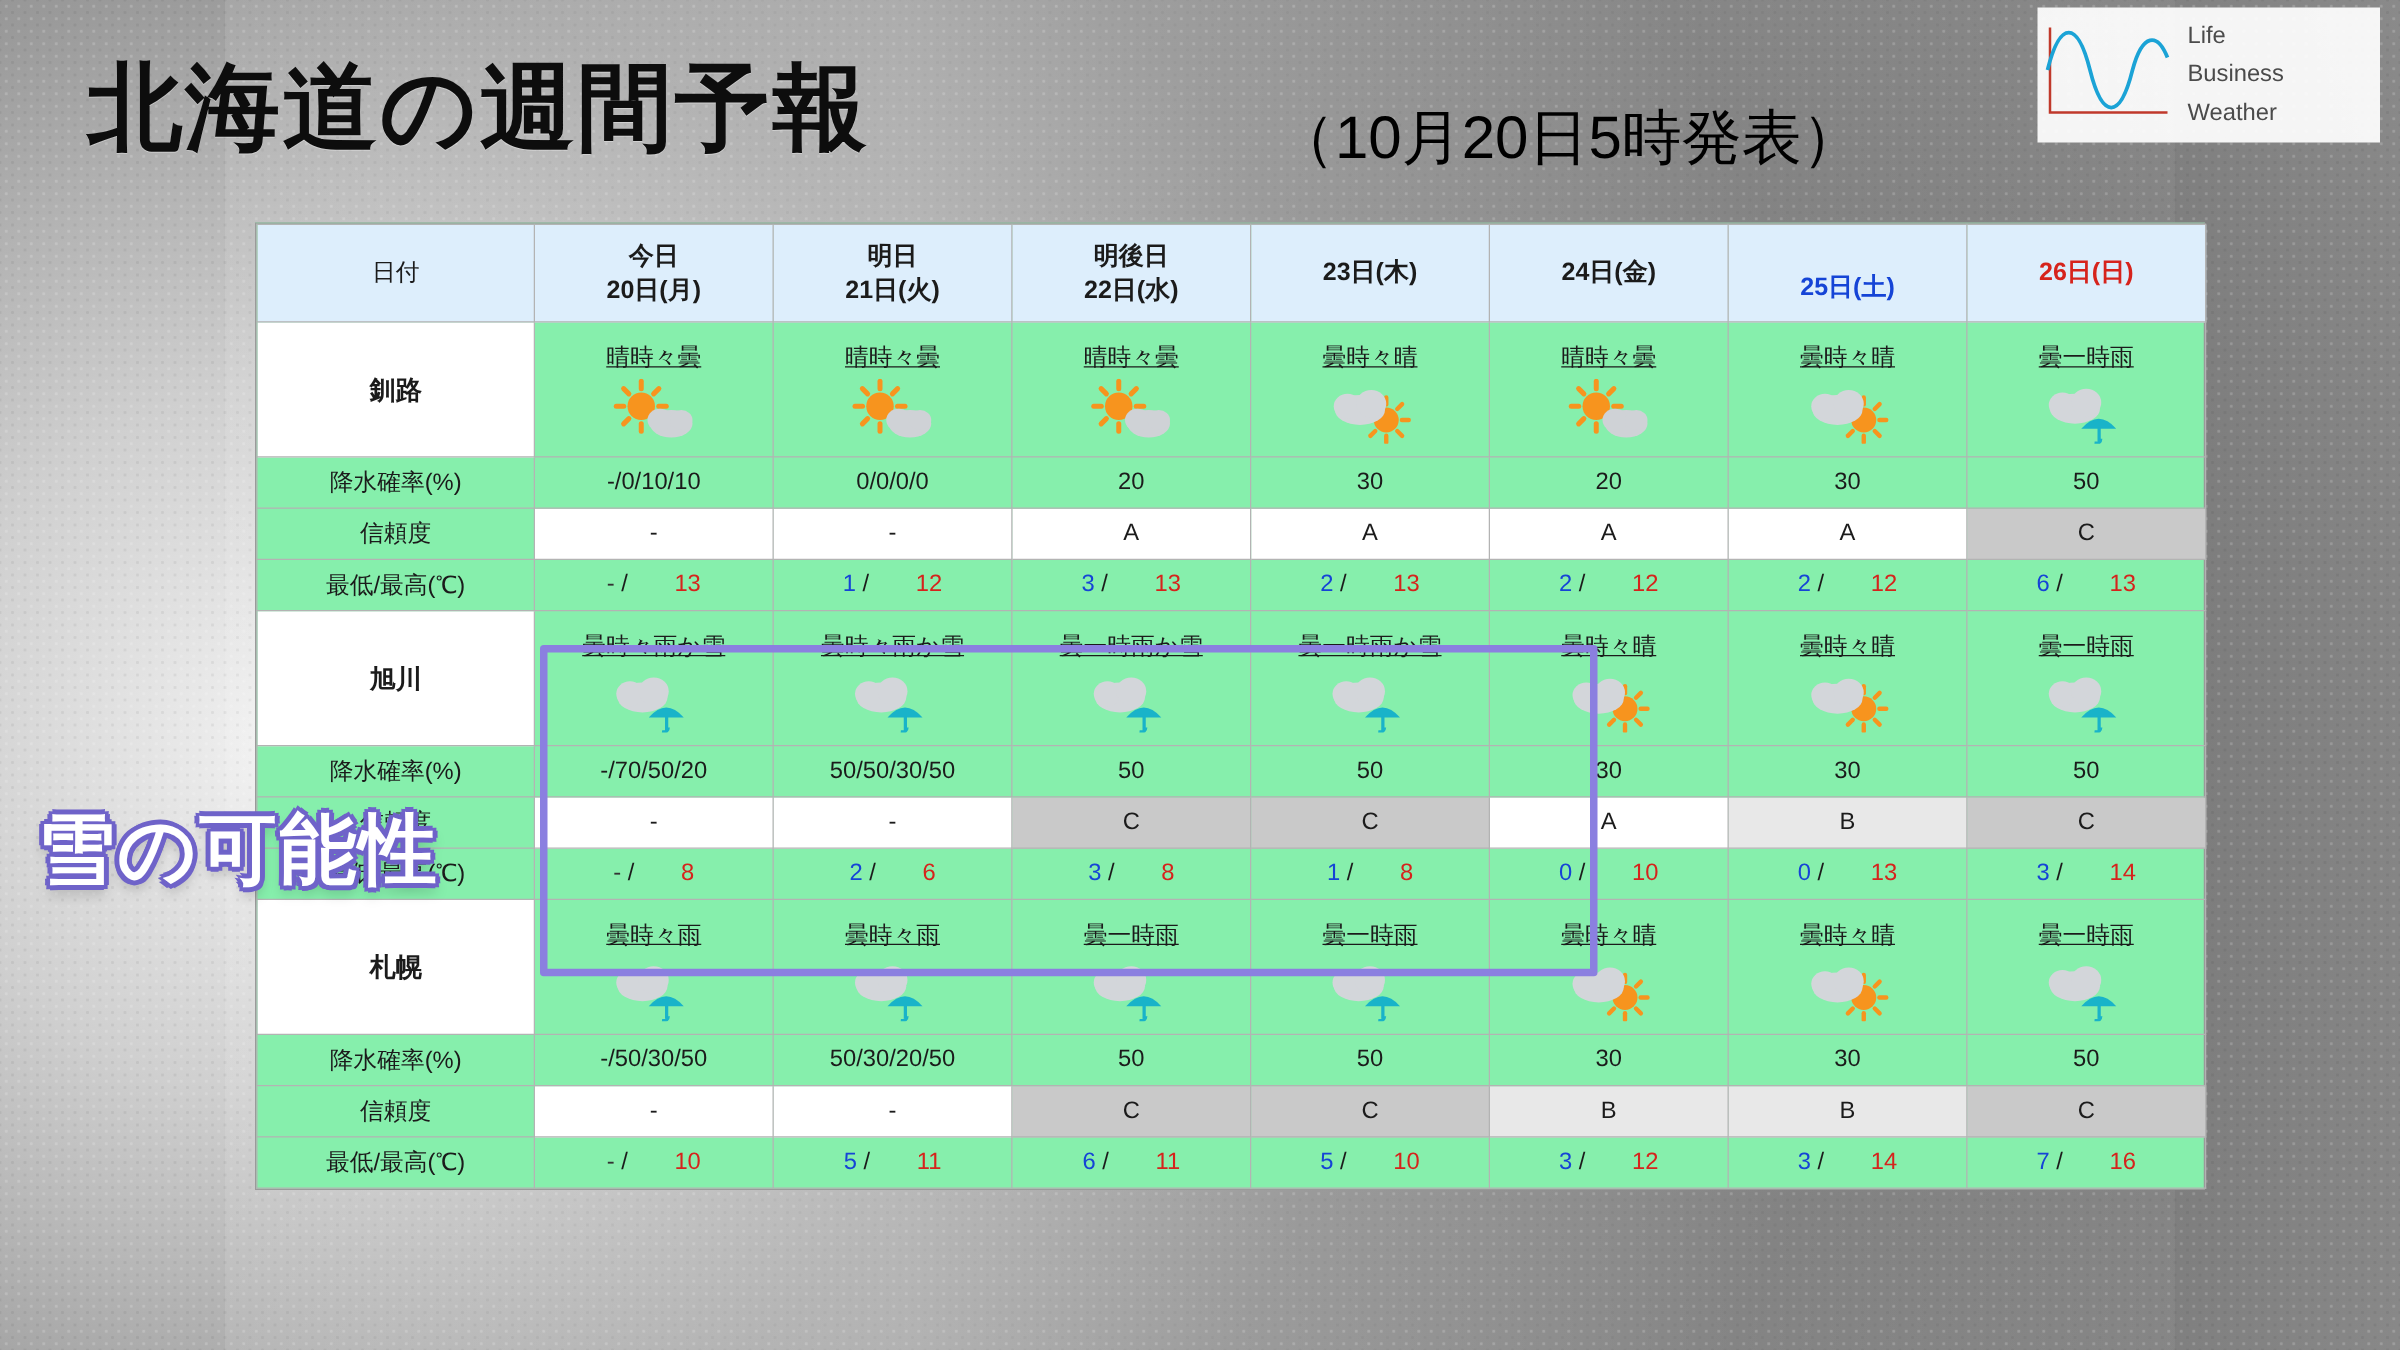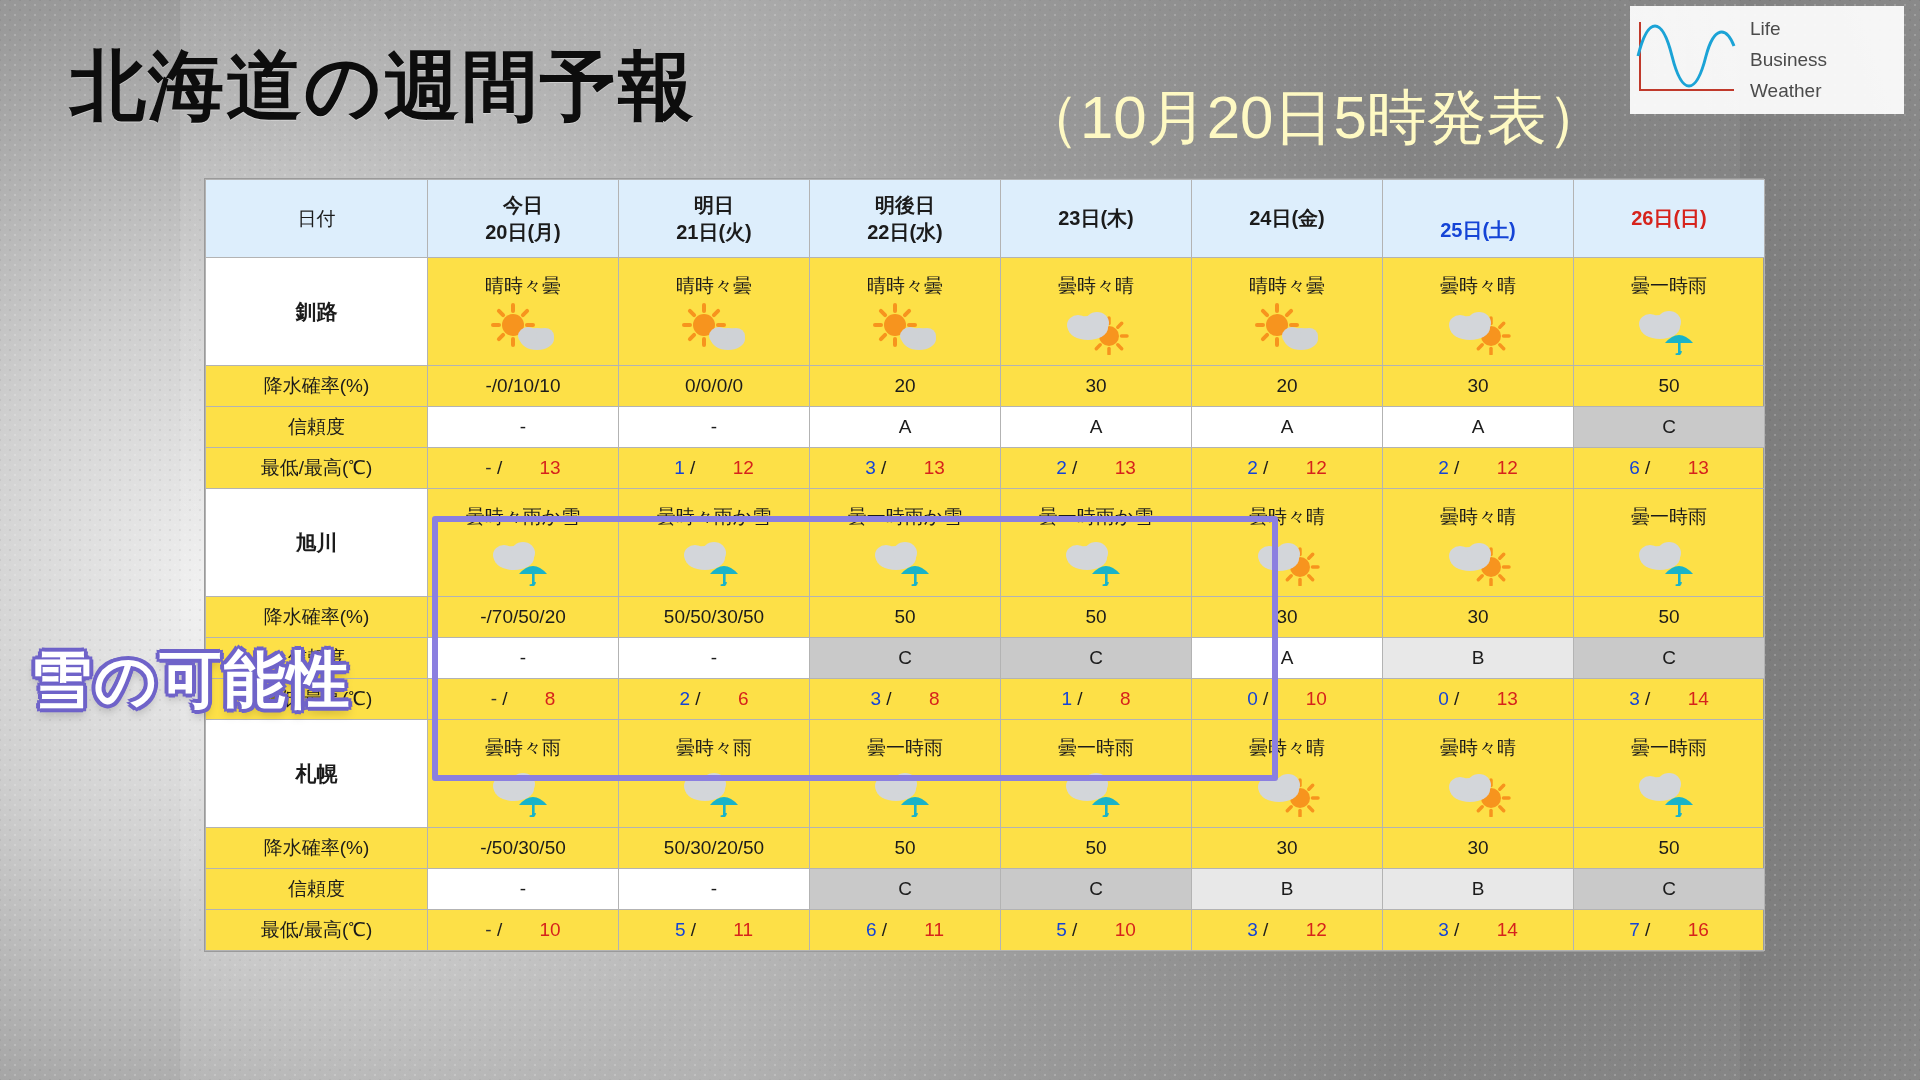--- a/index.html
+++ b/index.html
@@ -37,42 +37,42 @@
   
   .title {
     position:absolute; left:70px; top:36px;
     font-size:76px; font-weight:bold; color:#0d0d0d;
     letter-spacing:2px;
     text-shadow:0 1px 0 rgba(255,255,255,0.35);
     text-align:right;
   }
   .subtitle {
     position:absolute; left:1020px; top:78px;
-    font-size:60px; color:#fef9c3; font-weight:normal;
+    font-size:48px; color:#000000; font-weight:normal;
   }
 
   
   .logo {
     position:absolute; right:16px; top:6px;
     width:274px; height:108px;
     background:rgba(255,255,255,0.92);
     display:flex; align-items:center;
   }
   .logo-mark { width:110px; height:96px; }
   .logo-words {
     display:flex; flex-direction:column; justify-content:center;
     gap:9px; padding-left:10px;
     font-size:19px; color:#4b4b4b;
   }
 
   
   .table-wrap {
     position:absolute; left:204px; top:178px;
     width:1560px;
-    background:#fde047;
+    background:#86efac;
     border:1px solid #9a9a9a;
   }
   table { border-collapse:collapse; width:100%; table-layout:fixed; }
   td, th {
     border:1px solid #b3b3b3;
     text-align:center;
     vertical-align:middle;
     font-size:18px;
     color:#1b1b1b;
     font-weight:normal;
@@ -92,21 +92,21 @@
   .sat { color:#1544d6;margin-top:24px; }
   .sun { color:#d6231c; }
 
   td.city {
     font-weight:bold;
     font-size:21px;
     background:#ffffff;
     margin-top:16px;
   }
   tr.wx td { height:108px; }
-  tr.wx td.wxcell { padding-top:6px; }
+  tr.wx td.wxcell { padding-top:6px;text-decoration:underline; }
   .wx-text { font-size:19px; margin-bottom:2px; }
   .wx-icon { height:56px; display:flex; align-items:center; justify-content:center; }
 
   tr.small td { height:41px; font-size:19px; }
   td.rowlabel { font-size:18px; }
 
   .gradeA { background:#ffffff; }
   .gradeB { background:#e8e8e8; }
   .gradeC { background:#c9c9c9; }
 

